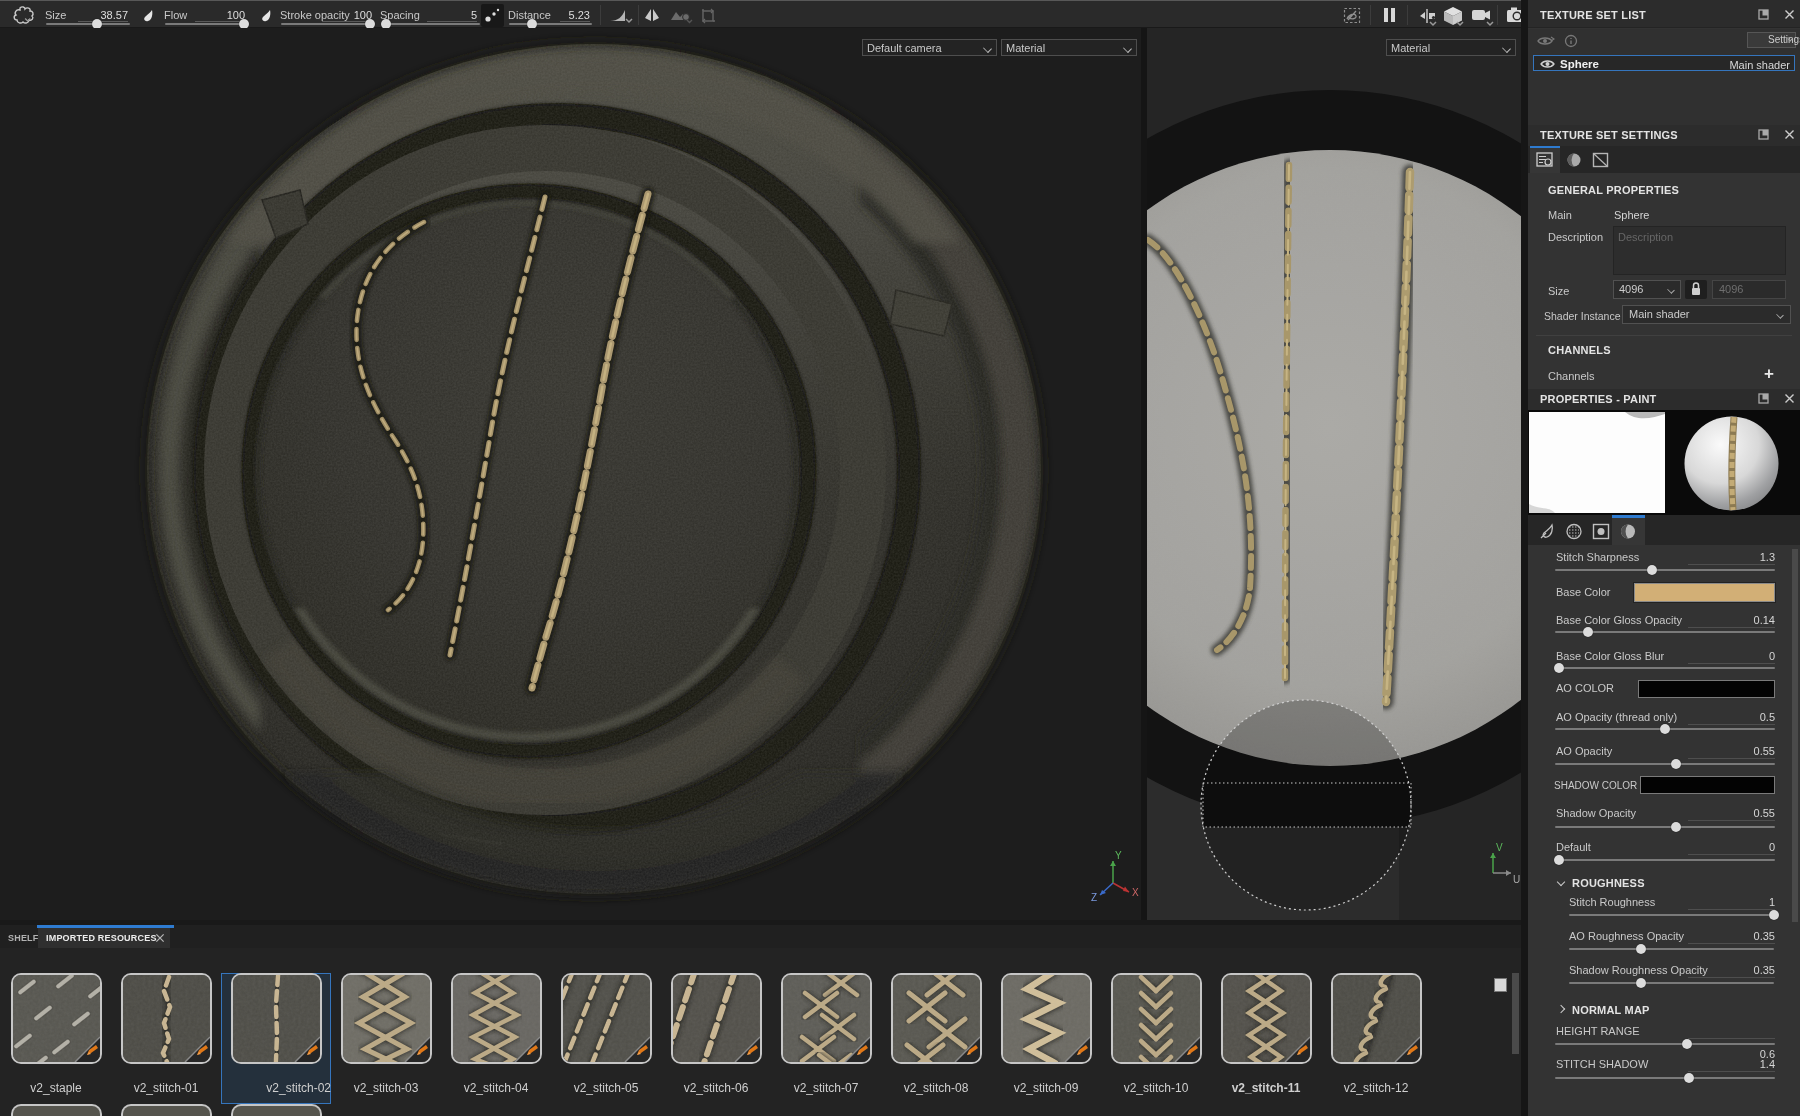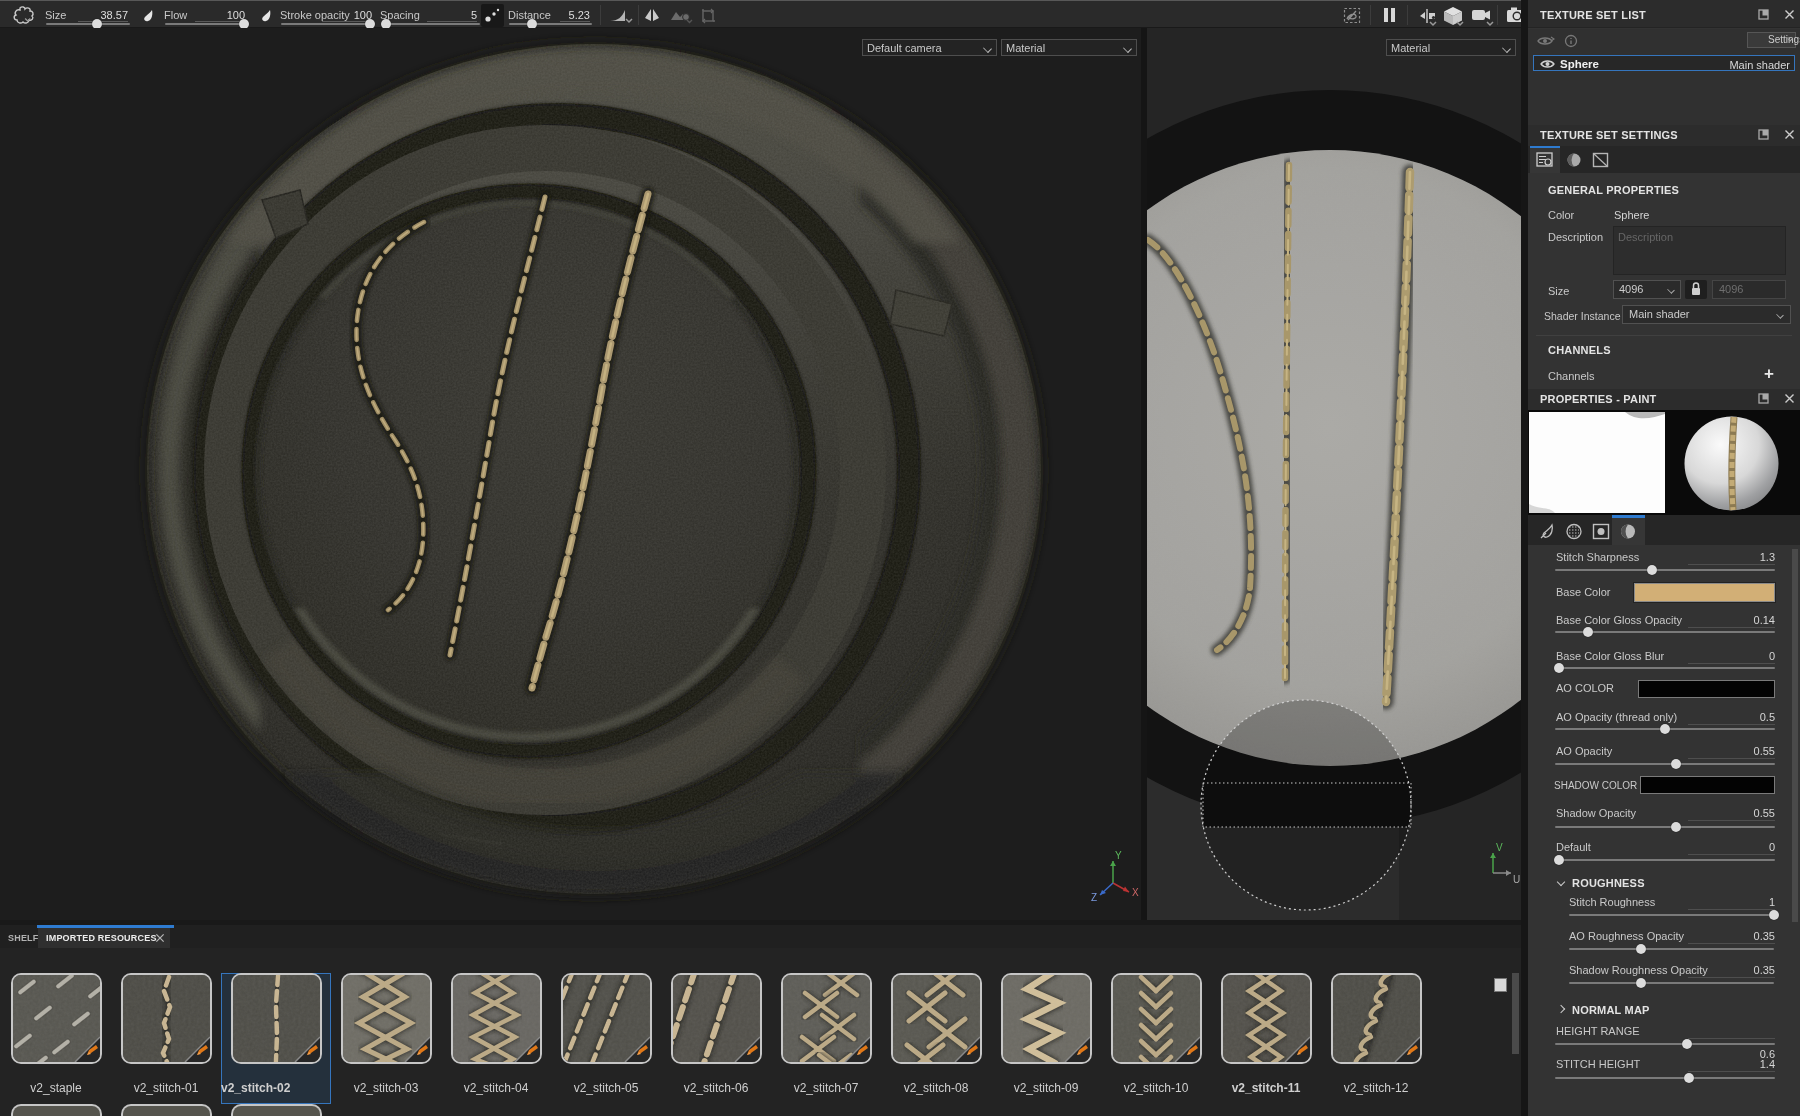--- a/index.html
+++ b/index.html
@@ -556,21 +556,21 @@
           <rect width="87" height="87" filter="url(#thtex)" opacity=".25"></rect>
           <use href="#cornerfold"></use>
         </svg></div>
 <div class="abs" style="left:11px;top:184px;width:91px;height:12px;border-radius:10px 10px 0 0;border:2px solid #c6c6c6;border-bottom:none;background:#55544d"></div>
 <div class="abs" style="left:121px;top:184px;width:91px;height:12px;border-radius:10px 10px 0 0;border:2px solid #c6c6c6;border-bottom:none;background:#55544d"></div>
 <div class="abs" style="left:231px;top:184px;width:91px;height:12px;border-radius:10px 10px 0 0;border:2px solid #c6c6c6;border-bottom:none;background:#55544d"></div>
 </div>
   <div class="abs" id="thlabels" style="top:161px;left:0;width:100%;height:20px">
 <div class="abs" style="left:1px;top:0;width:110px;text-align:center;font-size:12px;color:#cfcfcf;font-weight:normal">v2_staple</div>
 <div class="abs" style="left:111px;top:0;width:110px;text-align:center;font-size:12px;color:#cfcfcf;font-weight:normal">v2_stitch-01</div>
-<div class="abs" style="left:221px;top:0;width:110px;text-align:left;font-size:12px;color:#cfcfcf;font-weight:bold">v2_stitch-02</div>
+<div class="abs" style="left:221px;top:0;width:110px;text-align:right;font-size:12px;color:#cfcfcf;font-weight:normal">v2_stitch-02</div>
 <div class="abs" style="left:331px;top:0;width:110px;text-align:center;font-size:12px;color:#cfcfcf;font-weight:normal">v2_stitch-03</div>
 <div class="abs" style="left:441px;top:0;width:110px;text-align:center;font-size:12px;color:#cfcfcf;font-weight:normal">v2_stitch-04</div>
 <div class="abs" style="left:551px;top:0;width:110px;text-align:center;font-size:12px;color:#cfcfcf;font-weight:normal">v2_stitch-05</div>
 <div class="abs" style="left:661px;top:0;width:110px;text-align:center;font-size:12px;color:#cfcfcf;font-weight:normal">v2_stitch-06</div>
 <div class="abs" style="left:771px;top:0;width:110px;text-align:center;font-size:12px;color:#cfcfcf;font-weight:normal">v2_stitch-07</div>
 <div class="abs" style="left:881px;top:0;width:110px;text-align:center;font-size:12px;color:#cfcfcf;font-weight:normal">v2_stitch-08</div>
 <div class="abs" style="left:991px;top:0;width:110px;text-align:center;font-size:12px;color:#cfcfcf;font-weight:normal">v2_stitch-09</div>
 <div class="abs" style="left:1101px;top:0;width:110px;text-align:center;font-size:12px;color:#cfcfcf;font-weight:normal">v2_stitch-10</div>
 <div class="abs" style="left:1211px;top:0;width:110px;text-align:center;font-size:12px;color:#cfcfcf;font-weight:bold">v2_stitch-11</div>
 <div class="abs" style="left:1321px;top:0;width:110px;text-align:center;font-size:12px;color:#cfcfcf;font-weight:normal">v2_stitch-12</div>
@@ -628,21 +628,21 @@
       </svg>
   <svg class="abs" style="left:38px;top:152px" width="17" height="16" viewBox="0 0 17 16">
         <circle cx="8" cy="8" r="6.5" fill="#a9a9a9"></circle>
         <path d="M8 1.5 A 6.5 6.5 0 0 0 8 14.5 A 8 9 0 0 1 8 1.5" fill="#5c5c5c"></path>
       </svg>
   <svg class="abs" style="left:64px;top:152px" width="17" height="16" viewBox="0 0 17 16">
         <rect x="1.5" y="1.5" width="14" height="13" fill="none" stroke="#b5b5b5" stroke-width="1.4"></rect>
         <path d="M1.5 1.5 L15.5 14.5" stroke="#b5b5b5" stroke-width="1.2"></path>
       </svg>
   <span class="abs hdr" style="left:20px;top:184px">GENERAL PROPERTIES</span>
-  <span class="abs lbl" style="left:20px;top:209px">Color</span>
+  <span class="abs lbl" style="left:20px;top:209px">Main</span>
   <span class="abs lbl" style="left:86px;top:209px;color:#d5d5d5">Sphere</span>
   <span class="abs lbl" style="left:20px;top:231px">Description</span>
   <div class="abs" style="left:85px;top:226px;width:173px;height:49px;background:#2d2d2d;border:1px solid #242424;font-size:11px;color:#666;padding:4px">Description</div>
   <span class="abs lbl" style="left:20px;top:285px">Size</span>
   <div class="abs" style="left:85px;top:280px;width:68px;height:19px;background:#2b2b2b;border:1px solid #515151;font-size:11px;color:#ccc;line-height:17px;padding-left:5px">4096<span class="chev" style="position:absolute;right:6px;top:6px;transform:rotate(45deg) scale(1,.8)"></span></div>
   <div class="abs" style="left:157px;top:280px;width:22px;height:19px;background:#1f1f1f;border-radius:2px"><svg width="22" height="19" viewBox="0 0 22 19">
           <rect x="7" y="8" width="8" height="7" rx="1" fill="#d0d0d0"></rect>
           <path d="M8.5 8 V5.5 a2.5 2.5 0 0 1 5 0 V8" fill="none" stroke="#d0d0d0" stroke-width="1.5"></path>
         </svg></div>
   <div class="abs" style="left:184px;top:280px;width:74px;height:19px;background:#2b2b2b;border:1px solid #454545;font-size:11px;color:#6e6e6e;line-height:17px;padding-left:6px">4096</div>
@@ -761,20 +761,20 @@
 <span class="abs lbl" style="left:41px;top:964px">Shadow Roughness Opacity</span>
 <span class="abs val" style="left:167px;top:964px;width:80px">0.35</span>
 <div class="abs uline" style="left:160px;top:977px;width:87px;background:#4e4e4e"></div>
 <div class="abs track" style="left:41px;top:982px;width:205px"></div>
       <i class="abs knob" style="left:108px;top:978px"></i>
 <span class="abs lbl" style="left:28px;top:1025px">HEIGHT RANGE</span>
 <span class="abs val" style="left:167px;top:1048px;width:80px">0.6</span>
 <div class="abs uline" style="left:160px;top:1038px;width:87px;background:#4e4e4e"></div>
 <div class="abs track" style="left:27px;top:1043px;width:220px"></div>
       <i class="abs knob" style="left:154px;top:1039px"></i>
-<span class="abs lbl" style="left:28px;top:1058px">STITCH HEIGHT</span>
+<span class="abs lbl" style="left:28px;top:1058px">STITCH SHADOW</span>
 <span class="abs val" style="left:167px;top:1058px;width:80px">1.4</span>
 <div class="abs uline" style="left:160px;top:1071px;width:87px;background:#4e4e4e"></div>
 <div class="abs track" style="left:27px;top:1077px;width:220px"></div>
       <i class="abs knob" style="left:156px;top:1073px"></i>
 
 </div>
 </div>
 
 </body></html>

